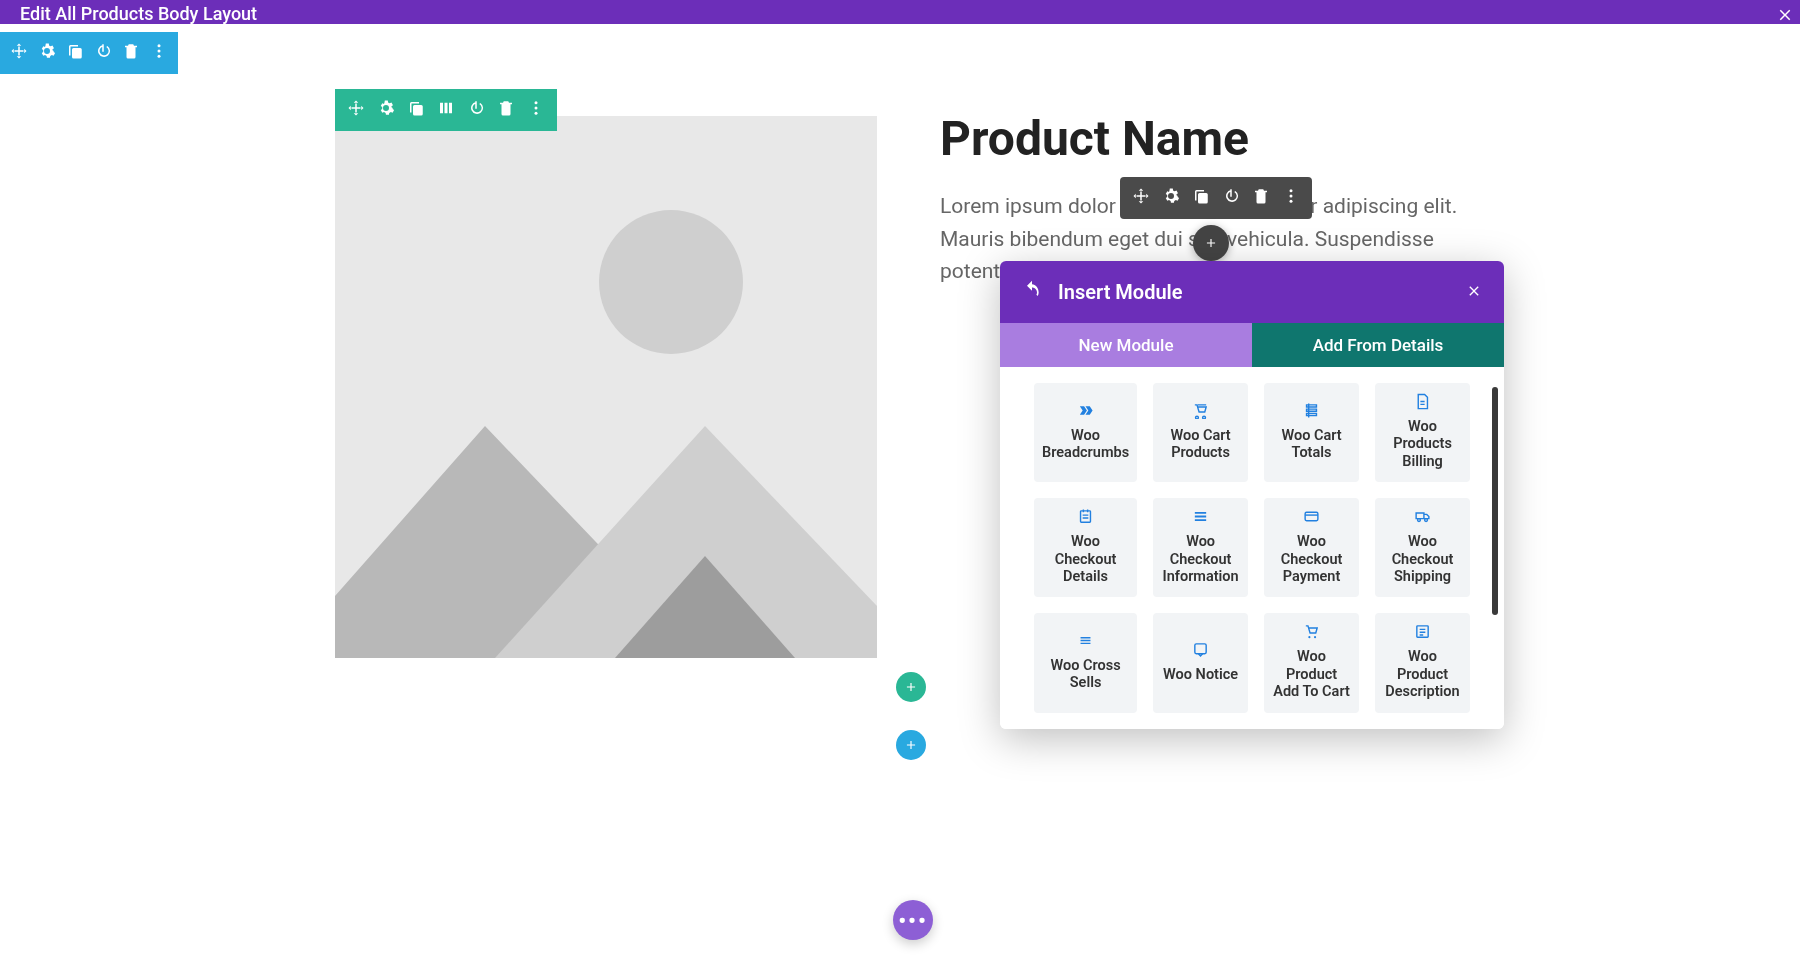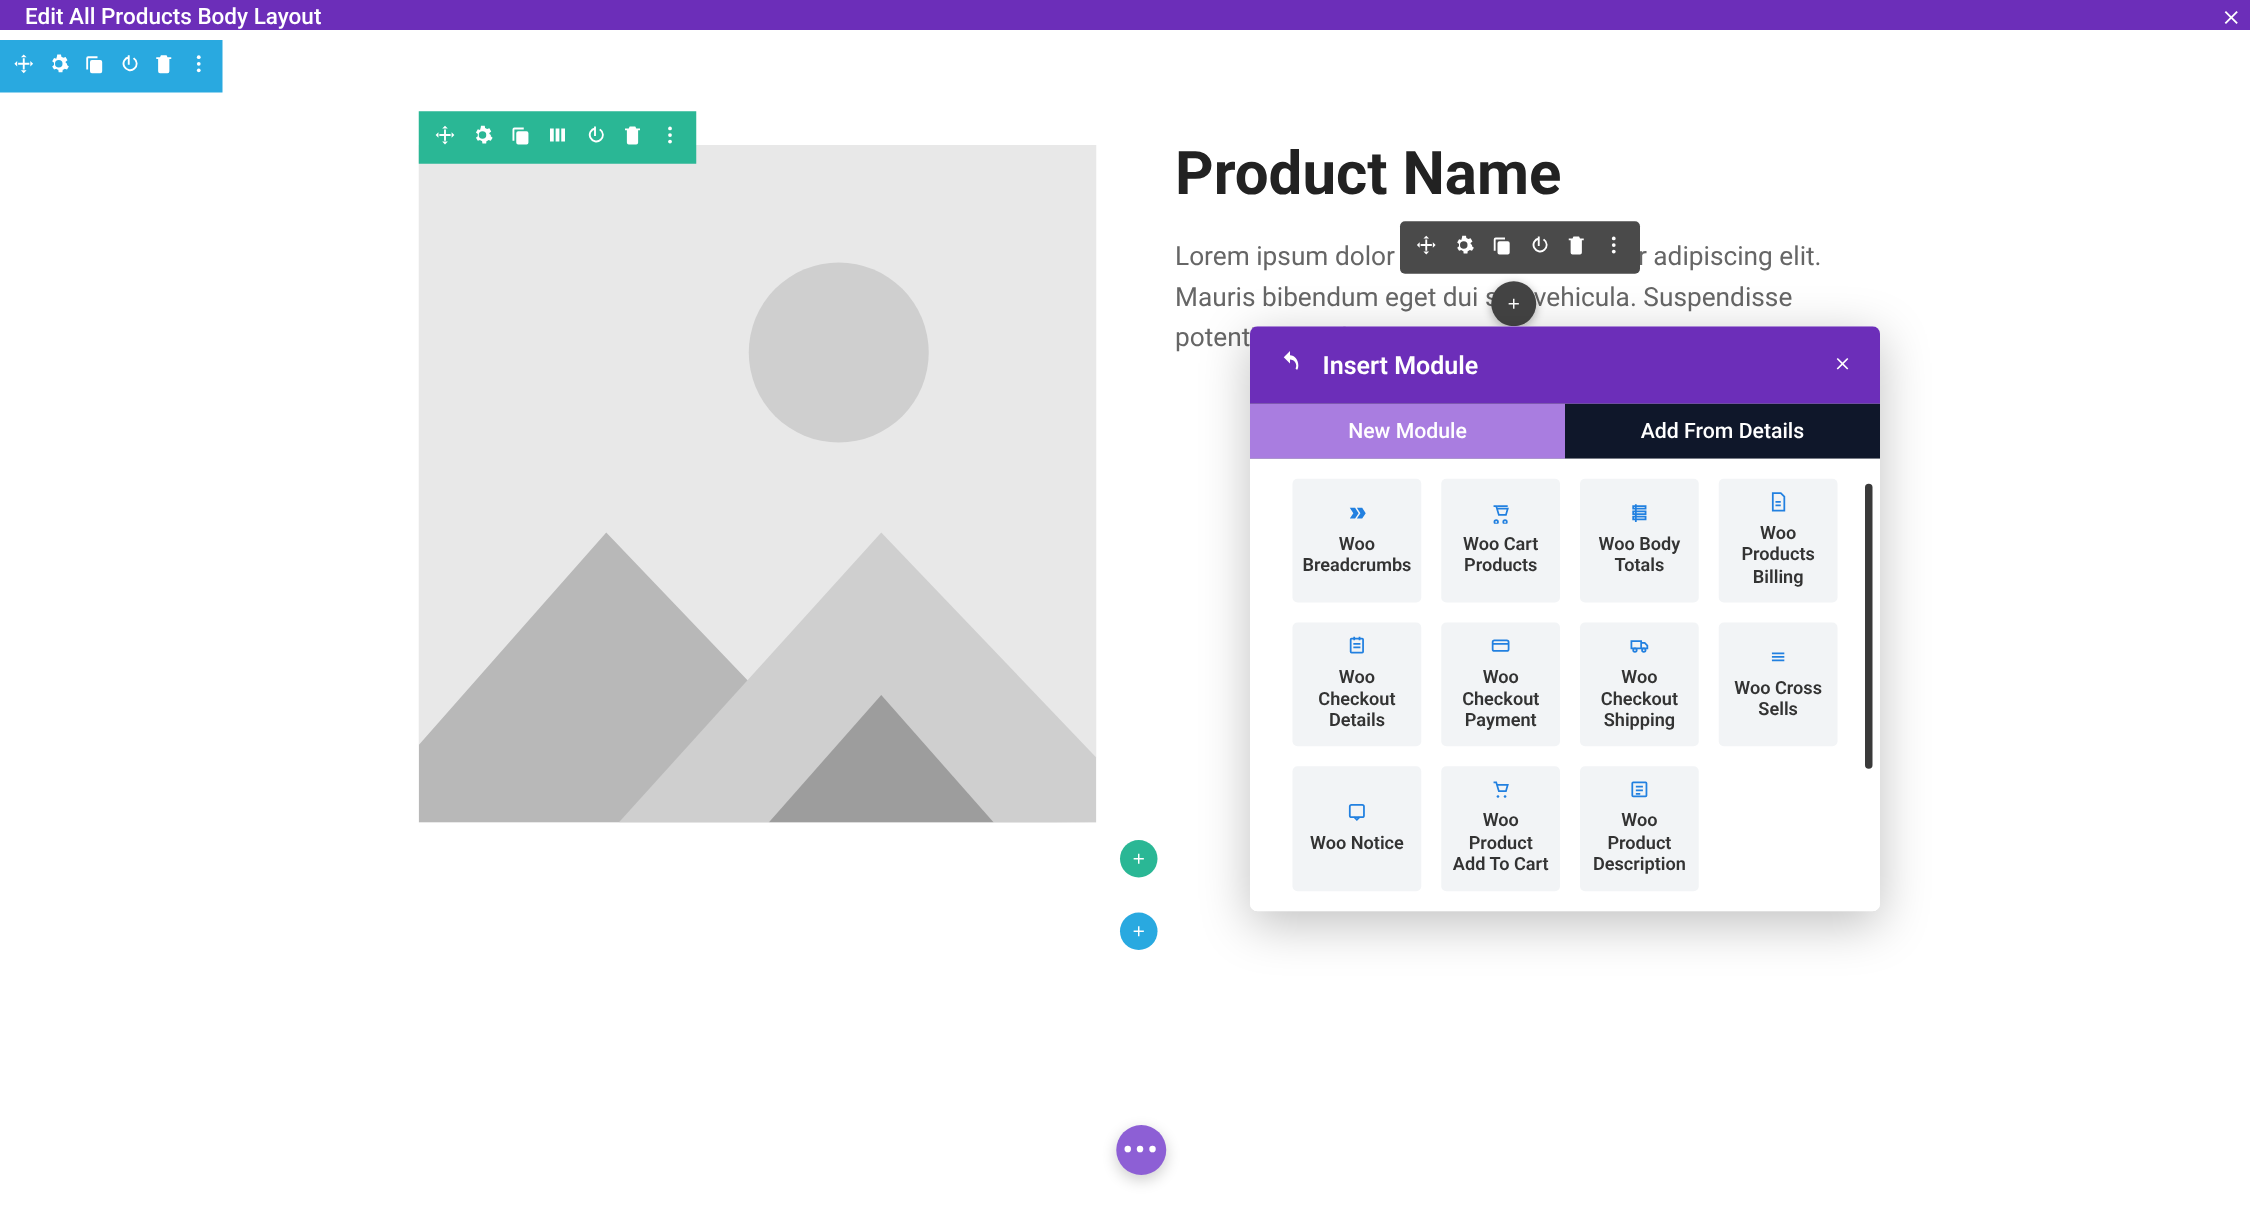--- a/index.html
+++ b/index.html
@@ -25,21 +25,21 @@
     .add-circle.dark { background: #444; top: 225px; left: 1193px; box-shadow: 0 2px 8px rgba(0,0,0,0.3); }
     .add-circle.green { background: #2ab795; top: 672px; left: 896px; width: 30px; height: 30px; }
     .add-circle.blue { background: #29a9e0; top: 730px; left: 896px; width: 30px; height: 30px; }
     .add-circle svg { width: 14px; height: 14px; fill: #fff; }
 
     .modal { position: absolute; top: 261px; left: 1000px; width: 504px; background: #fff; border-radius: 6px; box-shadow: 0 10px 40px rgba(0,0,0,0.25); z-index: 100; overflow: hidden; }
     .modal-header { background: #6c2eb9; height: 62px; display: flex; align-items: center; padding: 0 22px; gap: 16px; color: #fff; }
     .modal-header .back { cursor: pointer; }
     .modal-header .title { font-size: 20px; font-weight: 600; flex: 1; }
     .modal-header .close { cursor: pointer; font-size: 20px; }
-    .modal-tabs { display: flex; background: #0f172a; }
+    .modal-tabs { display: flex; background: #0f766e; }
     .modal-tab { flex: 1; text-align: center; padding: 12px 0; font-size: 17px; font-weight: 500; color: #fff; cursor: pointer; }
     .modal-tab.active { background: #a97de0; }
     .modal-body { padding: 16px 34px 0 34px; max-height: 490px; overflow: hidden; position: relative; background: #fff; }
     .module-grid { display: grid; grid-template-columns: 1fr 1fr 1fr 1fr; gap: 16px; padding-bottom: 16px; }
     .module-card { background: #f2f4f6; border-radius: 4px; padding: 10px 8px 12px 8px; text-align: center; cursor: pointer; min-height: 58px; display: flex; flex-direction: column; align-items: center; justify-content: center; }
     .module-card .micon { color: #2280e0; margin-bottom: 4px; }
     .module-card .micon svg { width: 17px; height: 17px; fill: #2280e0; }
     .module-card .mlabel { font-size: 14.5px; font-weight: 600; color: #333; line-height: 1.2; }
     .scroll-indicator { position: absolute; right: 6px; top: 20px; width: 6px; height: 228px; background: #3a3a3a; border-radius: 3px; }
 
@@ -191,35 +191,41 @@
           <div class="micon"><svg viewBox="0 0 24 24">
               <path d="M4 4h3l3 10h8l2-7H8m-1 13a2 2 0 100 4 2 2 0 000-4zm10 0a2 2 0 100 4 2 2 0 000-4z" fill="none" stroke="#2280e0" stroke-width="2"></path>
               <path d="M8 4h12" stroke="#2280e0" stroke-width="2"></path>
             </svg></div>
           <div class="mlabel">Woo Cart Products</div>
         </div>
         <div class="module-card">
           <div class="micon"><svg viewBox="0 0 24 24">
               <path d="M5 4h14v3H5zm0 6h14v3H5zm0 6h14v3H5zM8 2v20" stroke="#2280e0" stroke-width="2" fill="none"></path>
             </svg></div>
-          <div class="mlabel">Woo Body Totals</div>
+          <div class="mlabel">Woo Cart Totals</div>
         </div>
         <div class="module-card">
           <div class="micon"><svg viewBox="0 0 24 24">
               <path d="M6 2h9l4 4v16H6z" fill="none" stroke="#2280e0" stroke-width="2"></path>
               <path d="M9 12h6M9 16h6" stroke="#2280e0" stroke-width="2"></path>
             </svg></div>
           <div class="mlabel">Woo Products Billing</div>
         </div>
         <div class="module-card">
           <div class="micon"><svg viewBox="0 0 24 24">
               <rect x="5" y="4" width="14" height="16" rx="1" fill="none" stroke="#2280e0" stroke-width="2"></rect>
               <path d="M9 2v4M15 2v4M8 10h8M8 14h8" stroke="#2280e0" stroke-width="2"></path>
             </svg></div>
           <div class="mlabel">Woo Checkout Details</div>
+        </div>
+        <div class="module-card">
+          <div class="micon"><svg viewBox="0 0 24 24">
+              <path d="M4 7h16M4 12h16M4 17h16" stroke="#2280e0" stroke-width="2.5"></path>
+            </svg></div>
+          <div class="mlabel">Woo Checkout Information</div>
         </div>
         <div class="module-card">
           <div class="micon"><svg viewBox="0 0 24 24">
               <rect x="3" y="6" width="18" height="12" rx="2" fill="none" stroke="#2280e0" stroke-width="2"></rect>
               <path d="M3 10h18" stroke="#2280e0" stroke-width="2"></path>
             </svg></div>
           <div class="mlabel">Woo Checkout Payment</div>
         </div>
         <div class="module-card">
           <div class="micon"><svg viewBox="0 0 24 24">

